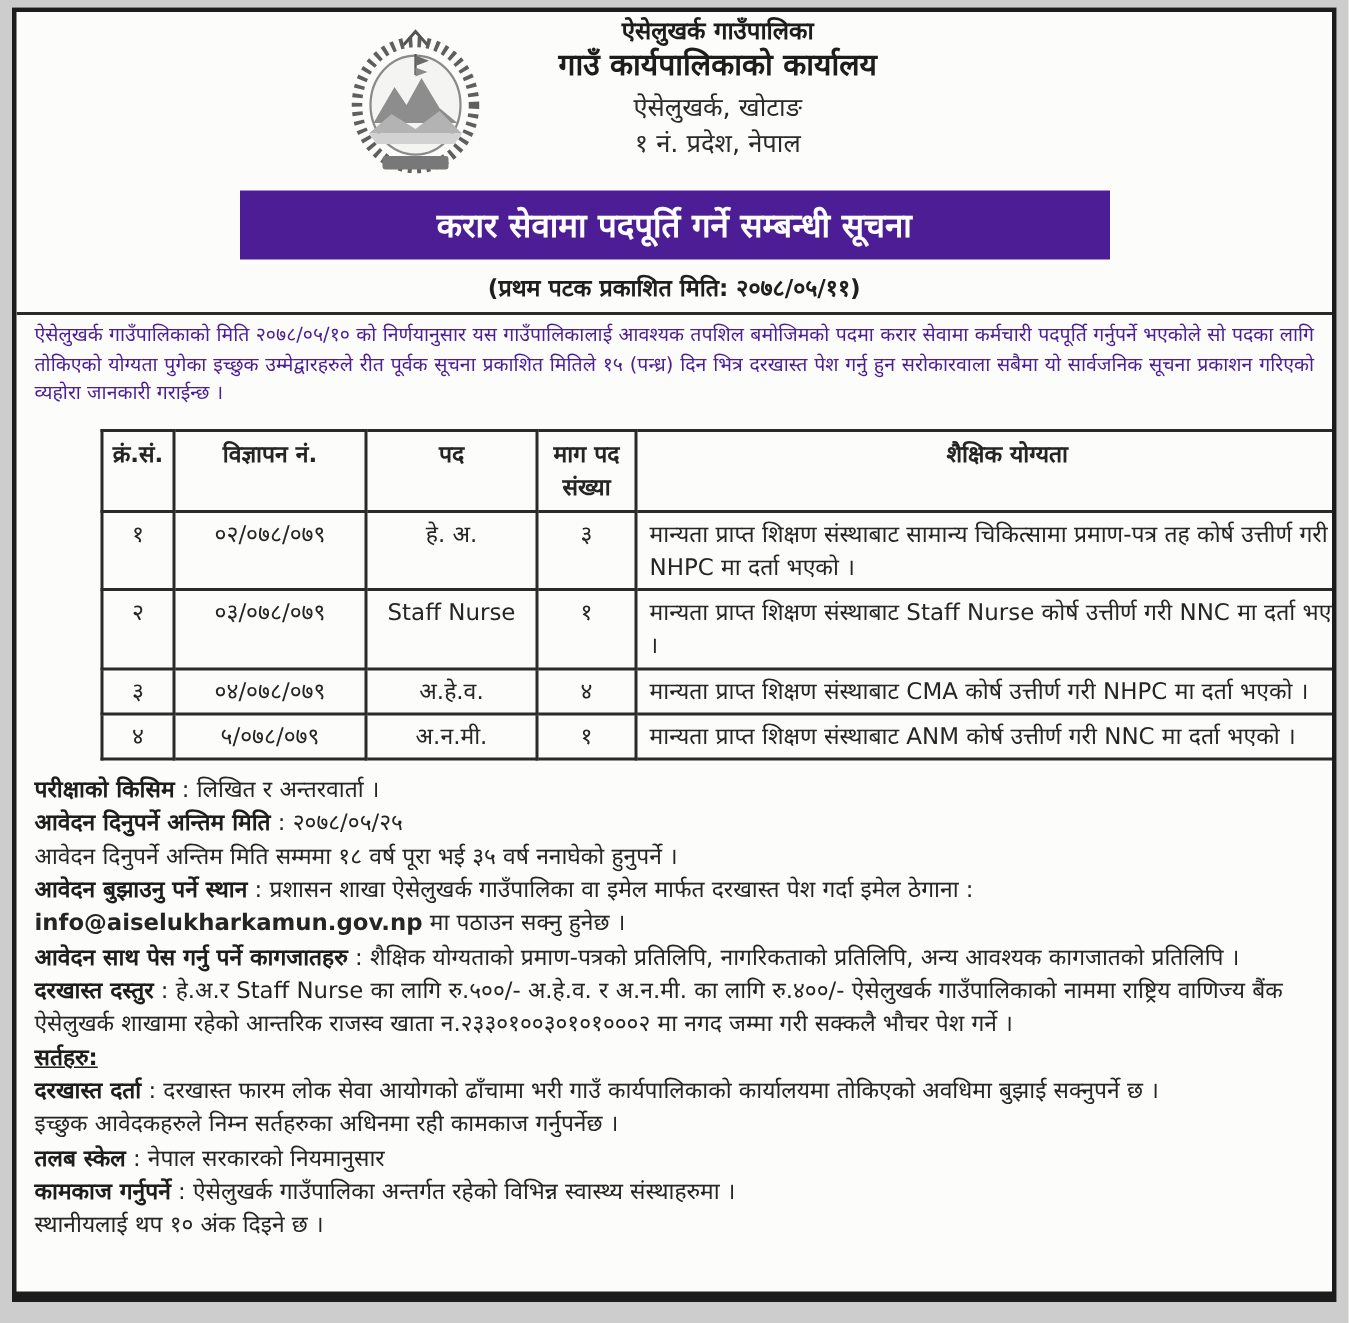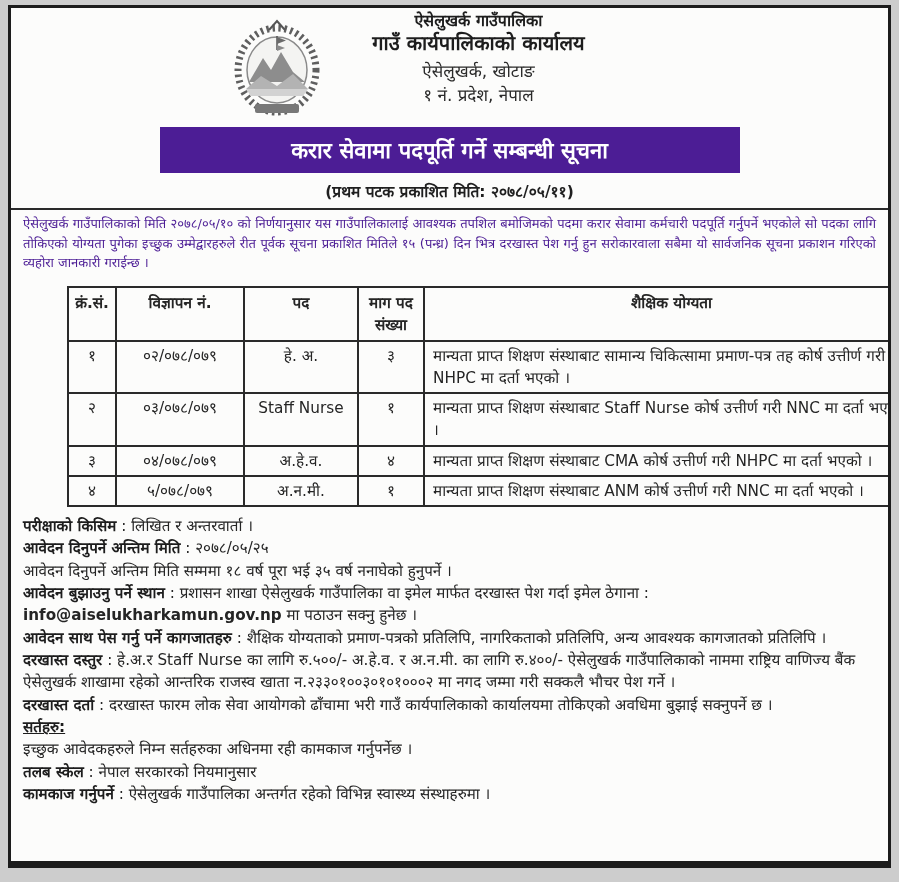--- a/index.html
+++ b/index.html
@@ -134,21 +134,22 @@
     </tbody>
   </table>
 
   <div class="details">
     <div class="line"><span class="lbl">परीक्षाको किसिम</span><span> : लिखित र अन्तरवार्ता ।</span></div>
     <div class="line"><span class="lbl">आवेदन दिनुपर्ने अन्तिम मिति</span><span> : २०७८/०५/२५</span></div>
     <div class="line">आवेदन दिनुपर्ने अन्तिम मिति सम्ममा १८ वर्ष पूरा भई ३५ वर्ष ननाघेको हुनुपर्ने ।</div>
     <div class="line"><span class="lbl">आवेदन बुझाउनु पर्ने स्थान</span><span> : प्रशासन शाखा ऐसेलुखर्क गाउँपालिका वा इमेल मार्फत दरखास्त पेश गर्दा इमेल ठेगाना : </span><span class="email">info@aiselukharkamun.gov.np</span><span> मा पठाउन सक्नु हुनेछ ।</span></div>
     <div class="line"><span class="lbl">आवेदन साथ पेस गर्नु पर्ने कागजातहरु</span><span> : शैक्षिक योग्यताको प्रमाण-पत्रको प्रतिलिपि, नागरिकताको प्रतिलिपि, अन्य आवश्यक कागजातको प्रतिलिपि ।</span></div>
     <div class="line"><span class="lbl">दरखास्त दस्तुर</span><span> : हे.अ.र Staff Nurse का लागि रु.५००/- अ.हे.व. र अ.न.मी. का लागि रु.४००/- ऐसेलुखर्क गाउँपालिकाको नाममा राष्ट्रिय वाणिज्य बैंक ऐसेलुखर्क शाखामा रहेको आन्तरिक राजस्व खाता न.२३३०१००३०१०१०००२ मा नगद जम्मा गरी सक्कलै भौचर पेश गर्ने ।</span></div>
+    <div class="line"><span class="cond-head">सर्तहरु:</span></div>
     <div class="line"><span class="lbl">दरखास्त दर्ता</span><span> : दरखास्त फारम लोक सेवा आयोगको ढाँचामा भरी गाउँ कार्यपालिकाको कार्यालयमा तोकिएको अवधिमा बुझाई सक्नुपर्ने छ ।</span></div>
-    <div class="line"><span class="cond-head">सर्तहरु:</span></div>
     <div class="line">इच्छुक आवेदकहरुले निम्न सर्तहरुका अधिनमा रही कामकाज गर्नुपर्नेछ ।</div>
     <div class="line"><span class="lbl">तलब स्केल</span><span> : नेपाल सरकारको नियमानुसार</span></div>
     <div class="line"><span class="lbl">कामकाज गर्नुपर्ने</span><span> : ऐसेलुखर्क गाउँपालिका अन्तर्गत रहेको विभिन्न स्वास्थ्य संस्थाहरुमा ।</span></div>
+    <div class="line">स्थानीयलाई थप १० अंक दिइने छ ।</div>
 
   </div>
 
 </div>
 
 </body></html>

